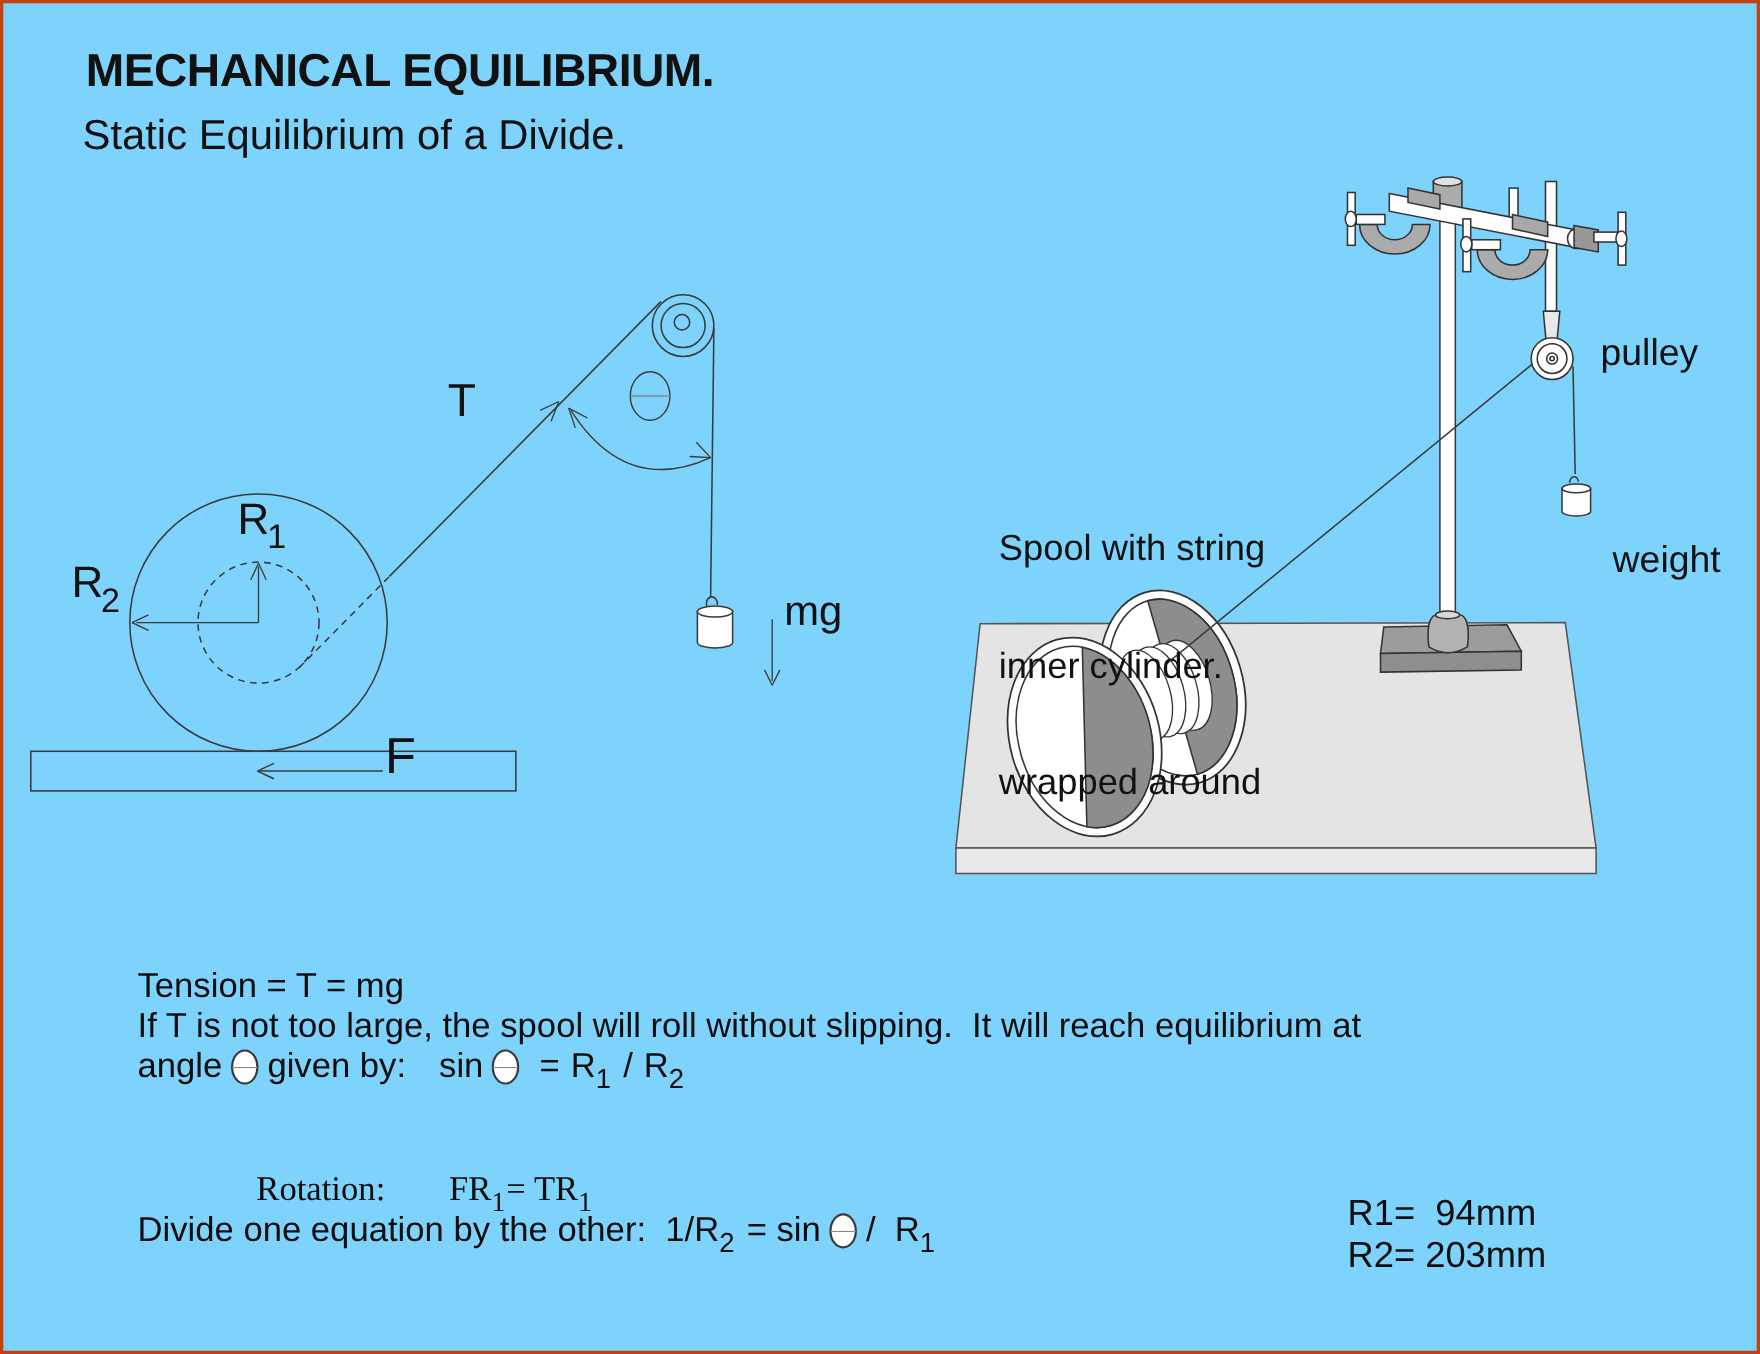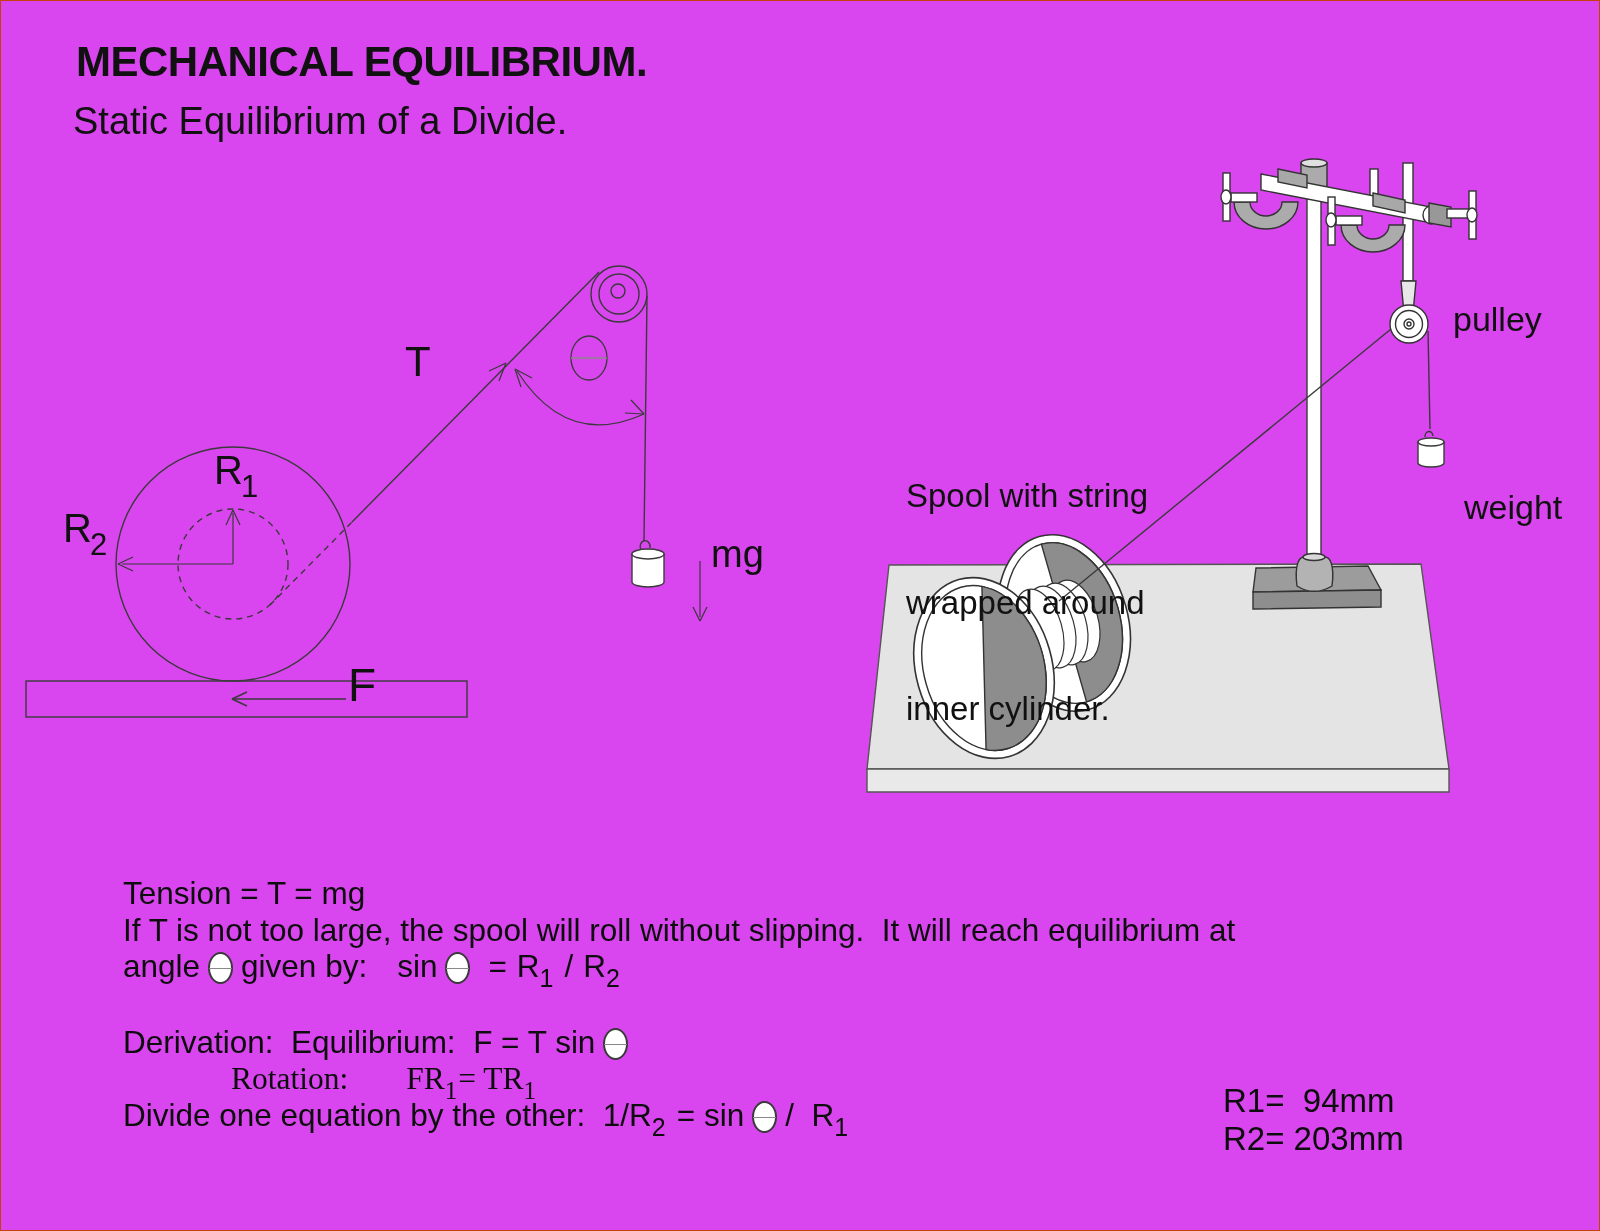--- a/index.html
+++ b/index.html
@@ -1,16 +1,16 @@
 <!DOCTYPE html>
 <html><head>
 <meta charset="utf-8">
 <style>
   html,body{margin:0;padding:0;background:#fff;}
-  #page{position:relative;width:1600px;height:1231px;background:#d946ef;border:1px solid #c2410c;
+  #page{position:relative;width:1600px;height:1231px;background:#7dd3fc;border:3px solid #c2410c;
         box-sizing:border-box;font-family:"Liberation Sans",sans-serif;color:#111;overflow:hidden;}
   #art{position:absolute;left:0;top:0;}
   .lbl{position:absolute;white-space:pre;color:#111;line-height:1.08;}
   .title{font-size:42px;font-weight:bold;letter-spacing:-0.5px;}
   .code{font-size:45px;font-weight:bold;}
   .subtitle{font-size:38px;}
   .dlab{font-size:38px;}
   .rlab{font-size:34px;line-height:37px;}
   .cap{font-size:33px;line-height:35.5px;}
   .note{position:absolute;font-size:31.5px;white-space:pre;color:#0d0d0d;}
@@ -184,32 +184,31 @@
   <div class="lbl dlab" style="left:404px;top:338px;font-size:42px;">T</div>
   <div class="lbl dlab" style="left:213px;top:448px;font-size:40px;"><span>R</span><span class="bigsub">1</span></div>
   <div class="lbl dlab" style="left:62px;top:506px;font-size:40px;"><span>R</span><span class="bigsub">2</span></div>
   <div class="lbl dlab" style="left:347px;top:660px;font-size:46px;">F</div>
   <div class="lbl dlab" style="left:710px;top:533px;">mg</div>
 
   <div class="lbl rlab" style="left:1452px;top:300px;">pulley</div>
   <div class="lbl rlab" style="left:1463px;top:444px;margin-top:44px;">weight</div>
   <div class="lbl cap" style="left:905px;top:406px;">
     <div>Spool with string</div>
+    <div>inner cylinder.</div>
     <div>wrapped around</div>
-    <div>inner cylinder.</div>
   </div>
 
   <div class="note" style="left:122px;top:911px;">If T is not too large, the spool will roll without slipping.  It will reach equilibrium at</div>
 
   <div class="note" style="left:122px;top:874px;">Tension = T = mg</div>
 
   <div class="note" style="left:122px;top:947px;"><span>angle</span><span class="theta" title="Θ"></span><span>given by:</span><span class="gap-med">sin</span><span class="theta" title="Θ"></span><span class="gap-sm">=</span><span class="gap-sm">R</span><span class="nsub">1</span><span class="gap-sm">/</span><span class="gap-sm">R</span><span class="nsub">2</span></div>
 
 
-  <div class="note" style="left:122px;top:1023px;"><span>Derivation:  Equilibrium:  F = T sin</span><span class="theta" title="Θ"></span></div>
 
   <div class="note" style="left:230px;top:1060px;font-family:Liberation Serif, serif;"><span>Rotation:</span><span class="gap-big">FR</span><span class="nsub">1</span><span>= TR</span><span class="nsub">1</span></div>
 
   <div class="note" style="left:122px;top:1096px;"><span>Divide one equation by the other:  1/R</span><span class="nsub">2</span><span class="gap-sm">= sin</span><span class="theta" title="Θ"></span><span>/  R</span><span class="nsub">1</span></div>
 
   <div class="note val" style="left:1222px;top:1081px;">R1=  94mm</div>
   <div class="note val" style="left:1222px;top:1119px;">R2= 203mm</div>
 
 </div>
 

